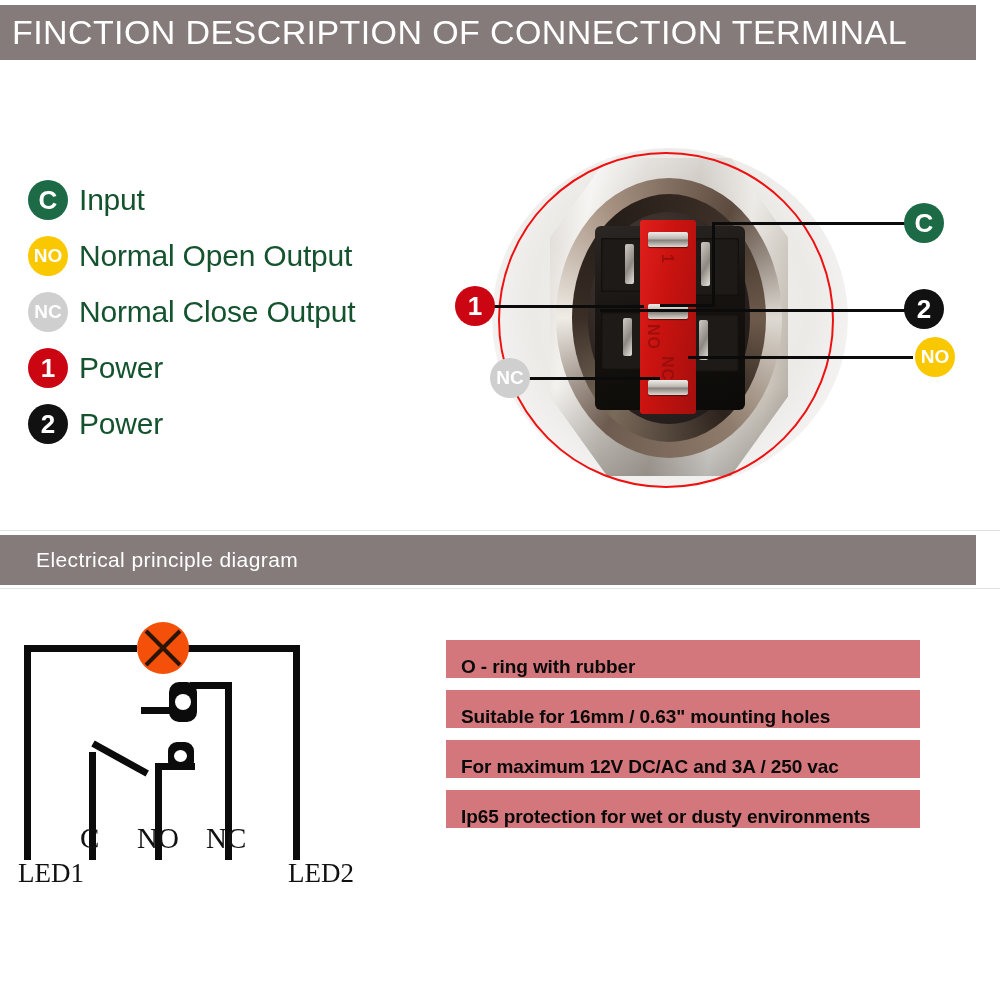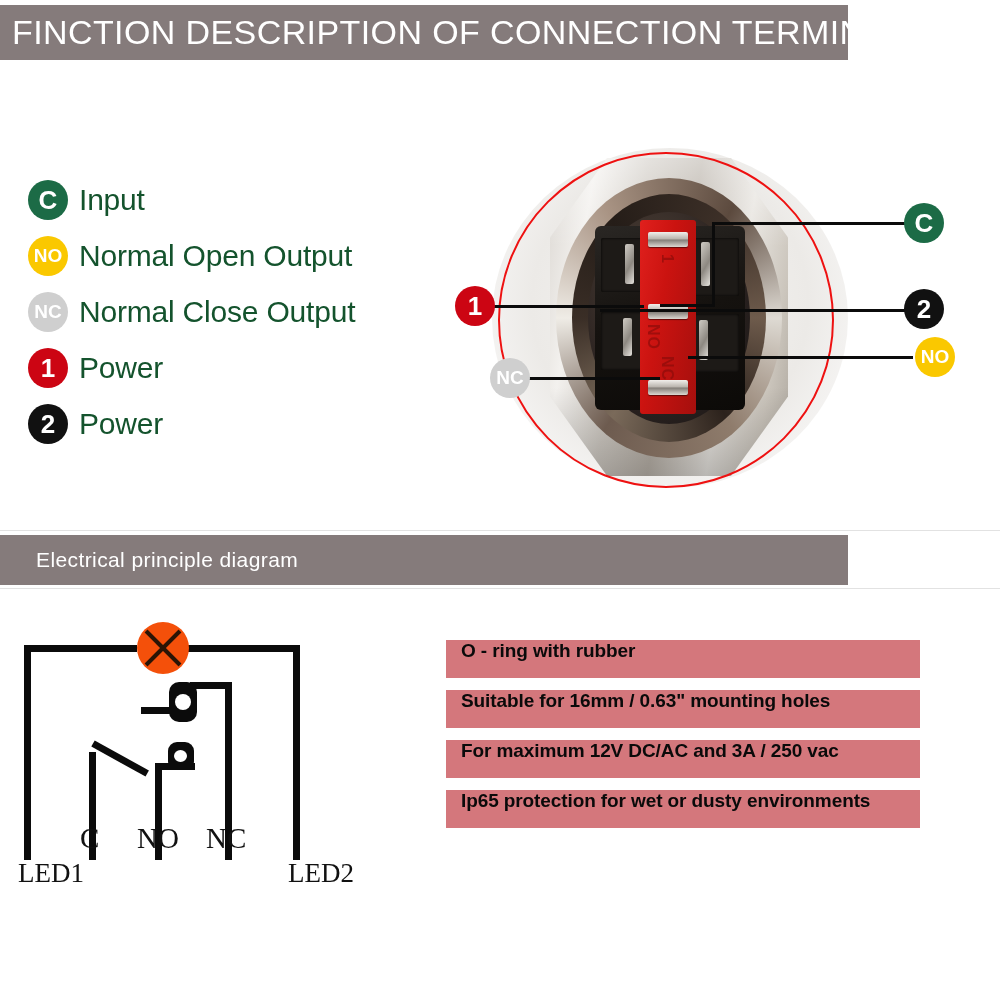--- a/index.html
+++ b/index.html
@@ -8,21 +8,21 @@
     background:#ffffff;
     font-family:"Liberation Sans", sans-serif;
     overflow:hidden;
     position:relative;
   }
   .page{position:relative;width:1000px;height:1000px;}
 
   
   .bar{
     position:absolute;
-    left:0;width:848px;
+    left:0;width:976px;
     background:#857b7b;
     display:flex;align-items:center;
   }
   .bar .bar-text{
     color:#ffffff;
     font-size:33px;
     letter-spacing:0.4px;
     padding-left:12px;
     white-space:nowrap;
     font-weight:400;
@@ -148,21 +148,21 @@
     font-family:"Liberation Serif", serif;
     font-size:29px;
   }
   .sch-label.led{font-size:27px;}
 
   
   #features{position:absolute;left:446px;top:640px;width:474px;}
   .feature{
     height:38px;margin-bottom:12px;
     background:#d4777c;
-    display:flex;align-items:flex-start;
+    display:flex;align-items:flex-end;
   }
   .feature .ftxt{
     color:#0a0a0a;font-size:19px;font-weight:bold;
     padding-left:15px;white-space:nowrap;letter-spacing:-0.1px;
   }
 </style>
 </head>
 <body>
 
 <div class="page">

